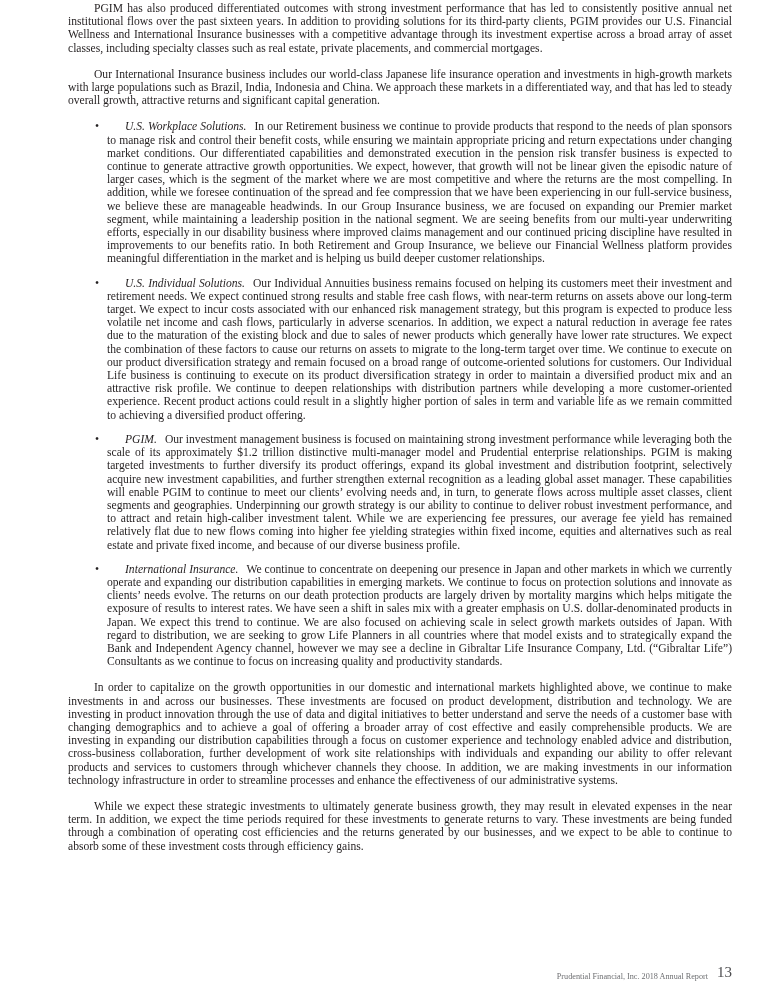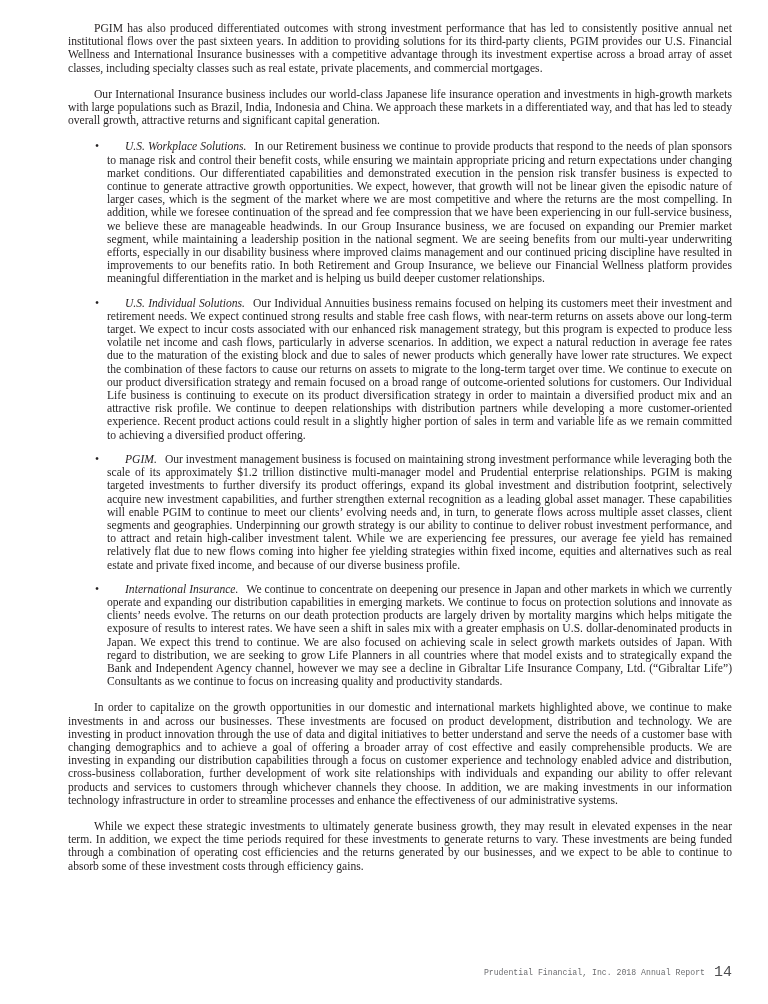--- a/index.html
+++ b/index.html
@@ -1,30 +1,30 @@
 <!DOCTYPE html>
 <html><head>
 <meta charset="utf-8">
 <style>
   html, body { margin: 0; padding: 0; background: #ffffff; }
   body { width: 768px; height: 1004px; position: relative; overflow: hidden; }
   .page {
-    position: absolute; left: 68px; top: 22px; width: 664px;
+    position: absolute; left: 68px; top: 2px; width: 664px;
     font-family: "Liberation Serif", serif; font-size: 11.6px; line-height: 13.2px;
     color: #231f20; text-align: justify;
   }
   .para { margin: 0 0 13px 0; text-indent: 26px; }
   .bullets { list-style: none; margin: 0 0 13px 0; padding: 0; }
   .bullet-item { position: relative; padding-left: 39px; margin: 0 0 11px 0; }
   .bullet-dot { position: absolute; left: 27px; top: 0; }
   .bullet-head { font-style: italic; margin-right: 8px; margin-left: 18px; }
   .footer {
     position: absolute; right: 36px; top: 964px;
-    font-family: Liberation Mono, monospace; color: #6d6e71; font-size: 8.2px;
-    display: flex; align-items: center;
+    font-family: Liberation Serif, serif; color: #6d6e71; font-size: 8.2px;
+    display: flex; align-items: flex-end;
   }
   .footer-num { font-size: 15px; color: #4d4d4f; margin-left: 9px; }
 </style>
 </head>
 <body>
 
 <div class="page">
   <p class="para">PGIM has also produced differentiated outcomes with strong investment performance that has led to consistently positive annual net institutional flows over the past sixteen years. In addition to providing solutions for its third-party clients, PGIM provides our U.S. Financial Wellness and International Insurance businesses with a competitive advantage through its investment expertise across a broad array of asset classes, including specialty classes such as real estate, private placements, and commercial mortgages.</p>
   <p class="para">Our International Insurance business includes our world-class Japanese life insurance operation and investments in high-growth markets with large populations such as Brazil, India, Indonesia and China. We approach these markets in a differentiated way, and that has led to steady overall growth, attractive returns and significant capital generation.</p>
 
@@ -46,14 +46,14 @@
       <span class="bullet-head">International Insurance.</span><span>We continue to concentrate on deepening our presence in Japan and other markets in which we currently operate and expanding our distribution capabilities in emerging markets. We continue to focus on protection solutions and innovate as clients’ needs evolve. The returns on our death protection products are largely driven by mortality margins which helps mitigate the exposure of results to interest rates. We have seen a shift in sales mix with a greater emphasis on U.S. dollar-denominated products in Japan. We expect this trend to continue. We are also focused on achieving scale in select growth markets outsides of Japan. With regard to distribution, we are seeking to grow Life Planners in all countries where that model exists and to strategically expand the Bank and Independent Agency channel, however we may see a decline in Gibraltar Life Insurance Company, Ltd. (“Gibraltar Life”) Consultants as we continue to focus on increasing quality and productivity standards.</span>
     </li>
   </ul>
 
   <p class="para">In order to capitalize on the growth opportunities in our domestic and international markets highlighted above, we continue to make investments in and across our businesses. These investments are focused on product development, distribution and technology. We are investing in product innovation through the use of data and digital initiatives to better understand and serve the needs of a customer base with changing demographics and to achieve a goal of offering a broader array of cost effective and easily comprehensible products. We are investing in expanding our distribution capabilities through a focus on customer experience and technology enabled advice and distribution, cross-business collaboration, further development of work site relationships with individuals and expanding our ability to offer relevant products and services to customers through whichever channels they choose. In addition, we are making investments in our information technology infrastructure in order to streamline processes and enhance the effectiveness of our administrative systems.</p>
   <p class="para">While we expect these strategic investments to ultimately generate business growth, they may result in elevated expenses in the near term. In addition, we expect the time periods required for these investments to generate returns to vary. These investments are being funded through a combination of operating cost efficiencies and the returns generated by our businesses, and we expect to be able to continue to absorb some of these investment costs through efficiency gains.</p>
 </div>
 
 <div class="footer">
   <span>Prudential Financial, Inc. 2018 Annual Report</span>
-  <span class="footer-num">14</span>
+  <span class="footer-num">13</span>
 </div>
 
 </body></html>

